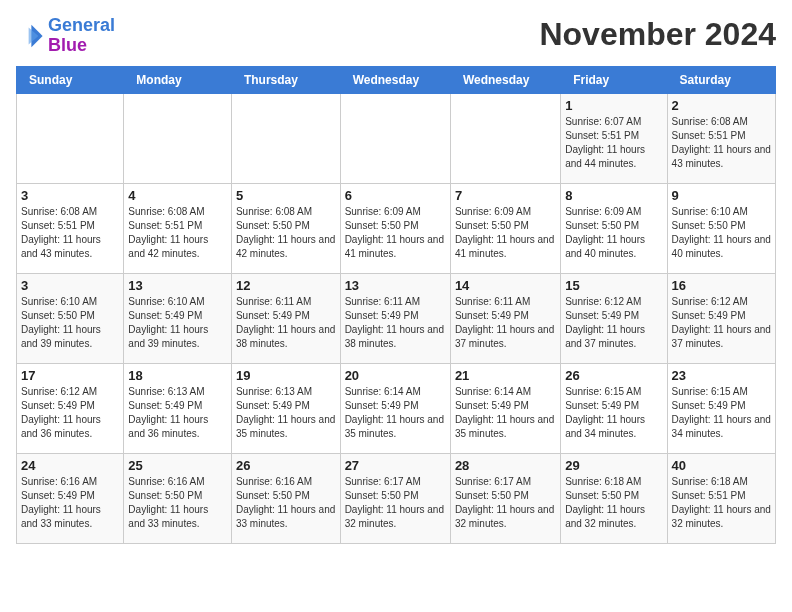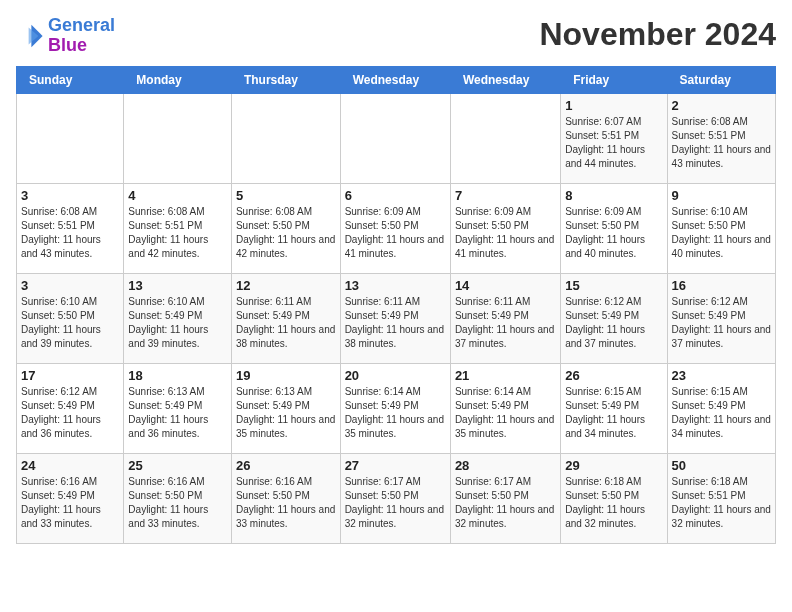--- a/index.html
+++ b/index.html
@@ -300,20 +300,20 @@
 Sunset: 5:50 PM
 Daylight: 11 hours and 32 minutes.</div>
         </td>
         <td>
           <div class="day-num">29</div>
           <div class="day-info" style="white-space: pre-line;">Sunrise: 6:18 AM
 Sunset: 5:50 PM
 Daylight: 11 hours and 32 minutes.</div>
         </td>
         <td>
-          <div class="day-num">50</div>
+          <div class="day-num">40</div>
           <div class="day-info" style="white-space: pre-line;">Sunrise: 6:18 AM
 Sunset: 5:51 PM
 Daylight: 11 hours and 32 minutes.</div>
         </td>
       </tr>
     </tbody>
 </table>
 
 </body></html>

